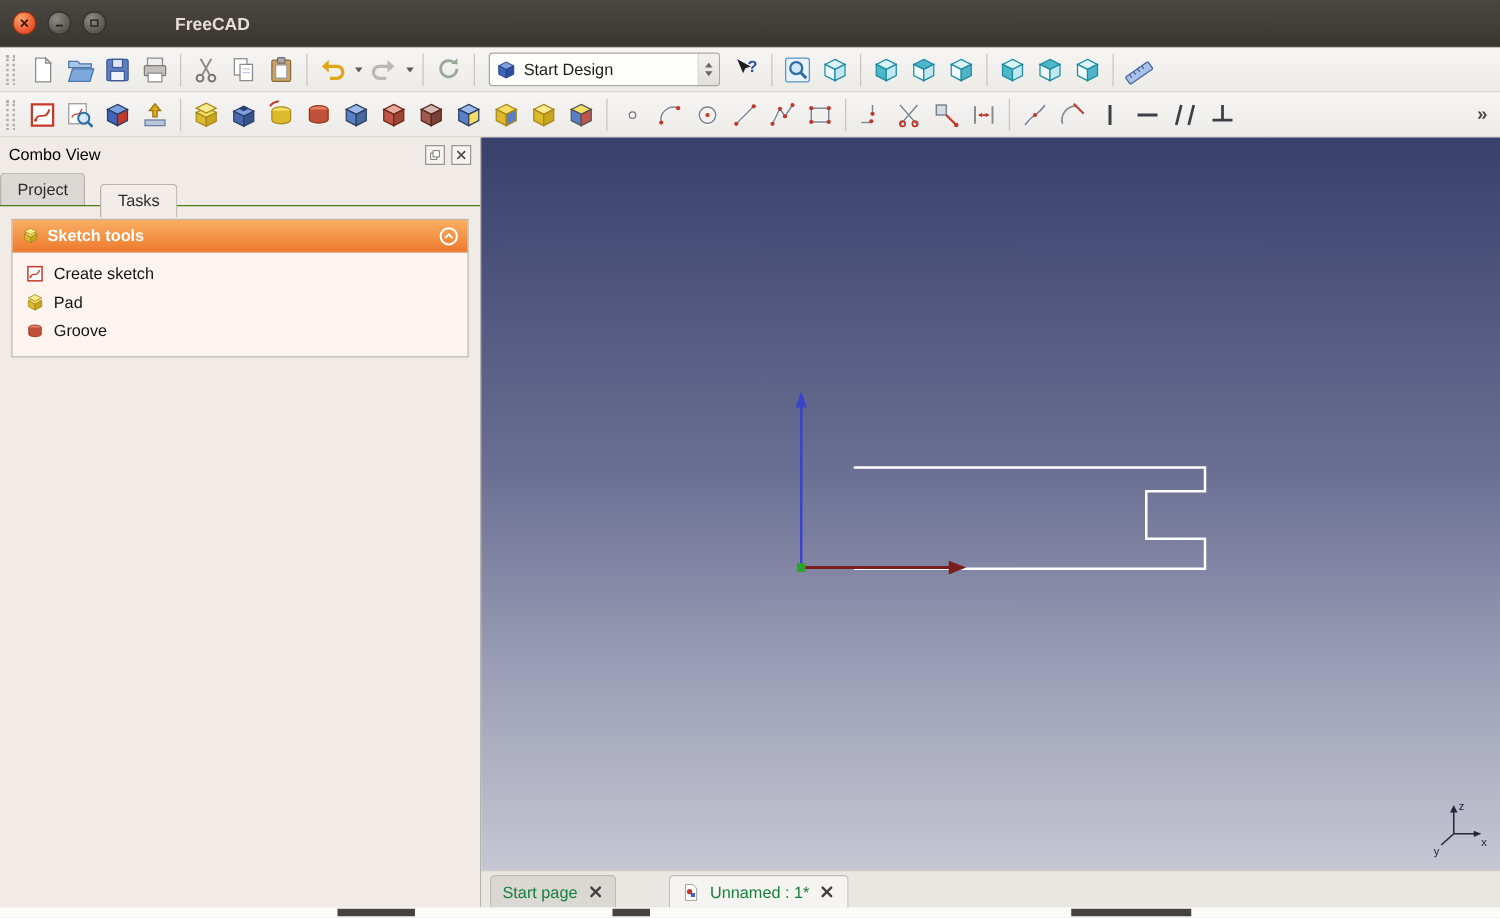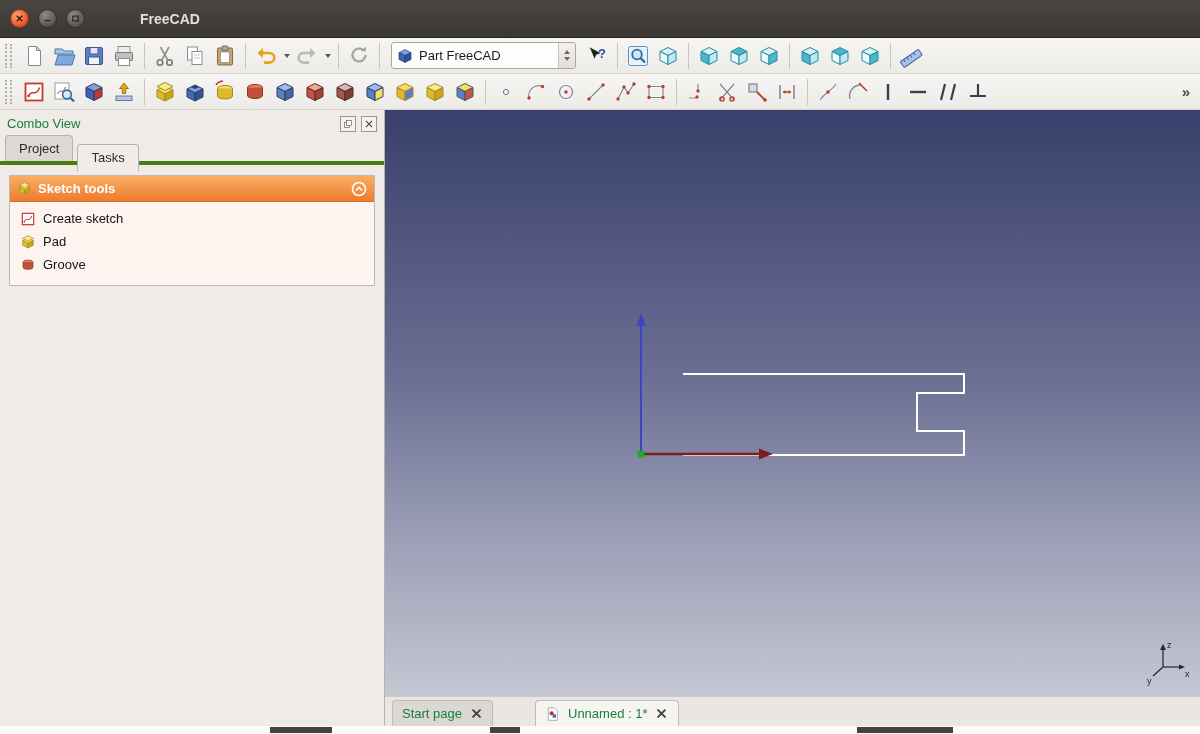--- a/index.html
+++ b/index.html
@@ -35,25 +35,25 @@
   .spin i { width:0; height:0; border-left:3.5px solid transparent; border-right:3.5px solid transparent; }
   .spin .up { border-bottom:4px solid #6b6963; }
   .spin .dn { border-top:4px solid #6b6963; }
   .overflow { margin-left:auto; margin-right:10px; font-size:15px; font-weight:bold; color:#4c4a46; }
 
   
   .main { display:flex; height:616px; }
 
   
   .left-panel { width:385px; background:#f0ebe7; border-right:1px solid #b6b3ae; display:flex; flex-direction:column; }
-  .cv-header { height:27px; display:flex; align-items:center; padding:0 7px; font-size:13px; color:#15803d; }
+  .cv-header { height:27px; display:flex; align-items:center; padding:0 7px; font-size:13px; color:#000000; }
   .cv-btns { margin-left:auto; display:flex; gap:5px; }
   .cv-btn { width:16px; height:16px; border:1px solid #9a968f; background:#f6f4f1; display:flex; align-items:center; justify-content:center; }
   .cv-btn svg { width:10px; height:10px; }
-  .cv-tabs { display:flex; align-items:flex-end; gap:4px; height:28px; padding-left:5px; border-bottom:4px solid #4d7c0f; }
+  .cv-tabs { display:flex; align-items:flex-end; gap:12px; height:28px; border-bottom:1px solid #4d7c0f; }
   .cv-tab { padding:5px 13px; font-size:13px; color:#2c2c2c; background:#dcd8d3;
             border:1px solid #b6b3ad; border-bottom:none; border-radius:4px 4px 0 0; }
   .cv-tab.active { background:#f2ede9; position:relative; top:10px; padding-bottom:6px; }
   .cv-body { flex:1; padding:10px 9px; }
   .task-box { border:1px solid #bcb8b2; background:#fdf4ef; }
   .task-head { height:26px; background:linear-gradient(#f9ae62,#ee7b2e); border-bottom:1px solid #d96c20;
                display:flex; align-items:center; gap:6px; padding:0 7px; }
   .task-head .hic svg { width:15px; height:15px; display:block; }
   .task-head-label { color:#fff; font-weight:bold; font-size:13px; }
   .collapse-btn { margin-left:auto; display:flex; } .collapse-btn svg { width:16px; height:16px; }
@@ -182,21 +182,21 @@
     </button>
   <span class="sep"></span>
   <div class="combo">
     <span class="cic">
         <svg xmlns="http://www.w3.org/2000/svg" viewBox="0 0 24 24">
           <polygon points="12,3.5 20,7.5 12,11.5 4,7.5" fill="#7d9fe0" stroke="#22407f"></polygon>
           <polygon points="4,7.5 12,11.5 12,20.5 4,16.5" fill="#3f63b8" stroke="#22407f"></polygon>
           <polygon points="20,7.5 12,11.5 12,20.5 20,16.5" fill="#2f4f9e" stroke="#22407f"></polygon>
         </svg>
       </span>
-    <span class="combo-label">Part FreeCAD</span>
+    <span class="combo-label">Start Design</span>
     <span class="spin">
         <i class="up"></i>
         <i class="dn"></i>
       </span>
   </div>
   <button class="tbtn">
       <svg xmlns="http://www.w3.org/2000/svg" viewBox="0 0 24 24">
         <path d="M4 2.5 l5.5 13 2-4.6 5-1.6z" fill="#1f1f1f" stroke="#ffffff" stroke-width="0.7"></path>
         <text x="13" y="13.5" font-size="13" font-weight="bold" fill="#2b4fa0" font-family="Liberation Sans, sans-serif">?</text>
       </svg>

